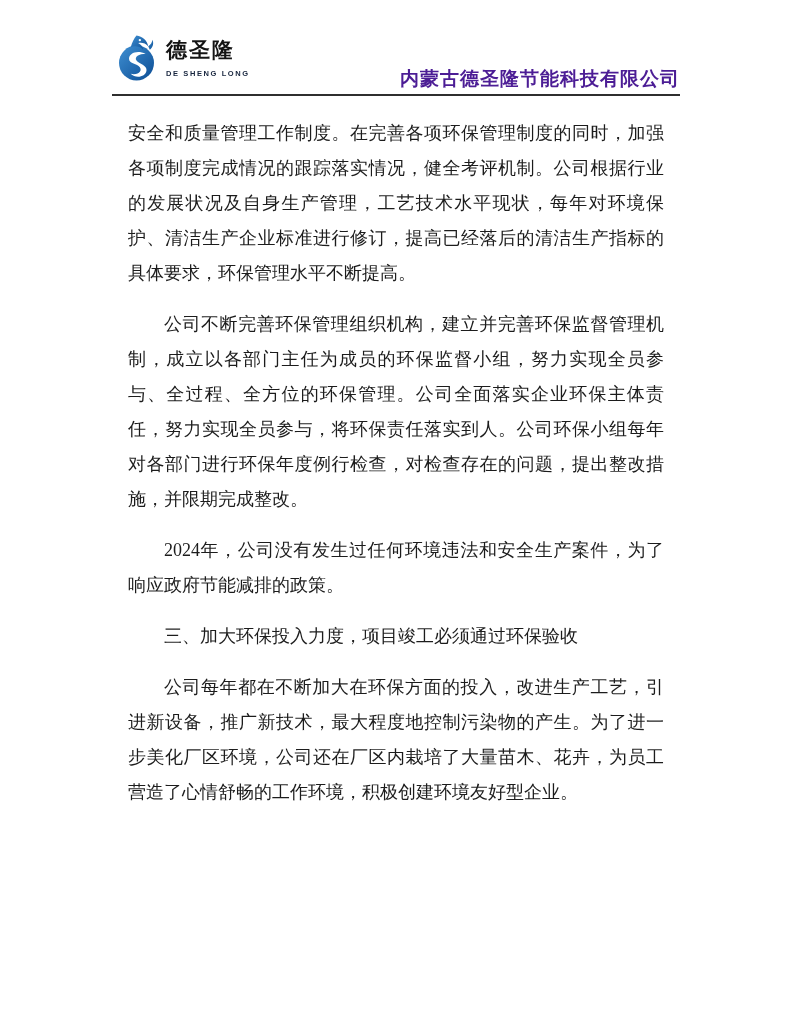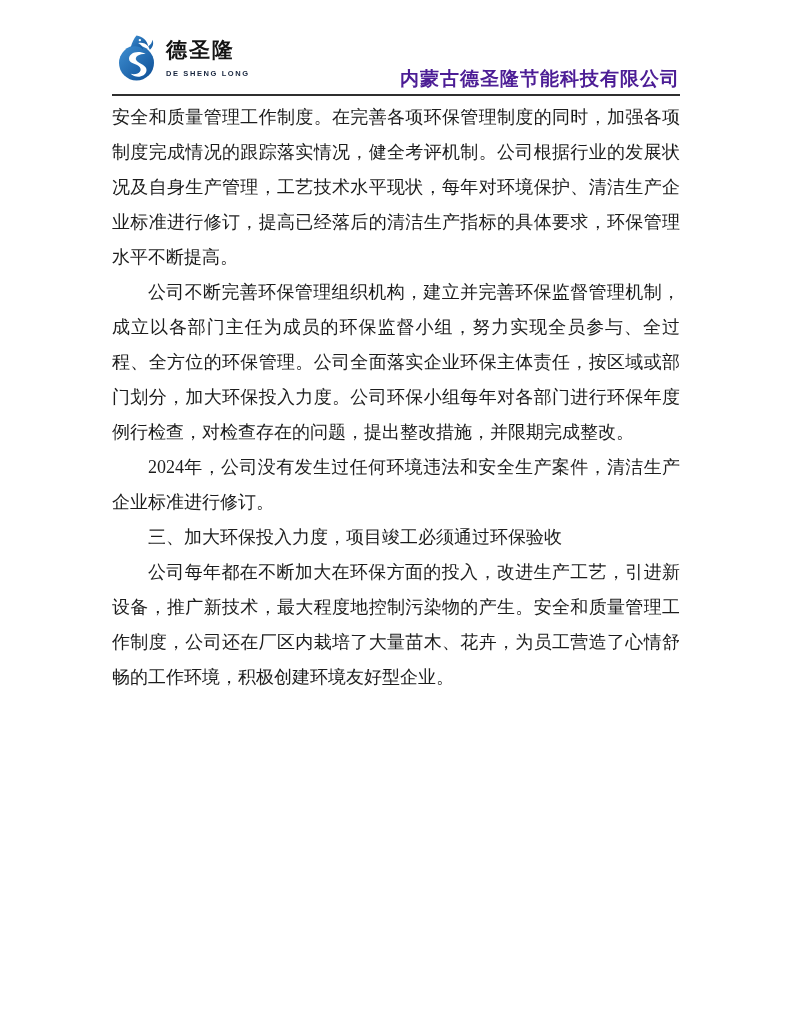--- a/index.html
+++ b/index.html
@@ -60,21 +60,21 @@
   
   .doc-body {
     position: absolute;
     left: 112px;
     top: 100px;
     width: 568px;
     font-size: 18px;
     line-height: 35px;
     text-align: justify;
   }
-  .para { margin: 0; }
+  .para { margin: 16px; }
   .para.indent { text-indent: 2em; }
   
   .footer {
     position: absolute;
     left: 0;
     top: 940px;
     width: 100%;
     text-align: center;
     font-size: 15px;
     color: #1c1c1c;
@@ -109,23 +109,23 @@
         <span class="brand-cn">德圣隆</span>
         <span class="brand-en">DE SHENG LONG</span>
       </div>
     </div>
 
     <div class="company-name">内蒙古德圣隆节能科技有限公司</div>
   </div>
 
   <div class="doc-body">
       <p class="para">安全和质量管理工作制度。在完善各项环保管理制度的同时，加强各项制度完成情况的跟踪落实情况，健全考评机制。公司根据行业的发展状况及自身生产管理，工艺技术水平现状，每年对环境保护、清洁生产企业标准进行修订，提高已经落后的清洁生产指标的具体要求，环保管理水平不断提高。</p>
-      <p class="para indent">公司不断完善环保管理组织机构，建立并完善环保监督管理机制，成立以各部门主任为成员的环保监督小组，努力实现全员参与、全过程、全方位的环保管理。公司全面落实企业环保主体责任，按区域或部门划分，加大环保投入力度。公司环保小组每年对各部门进行环保年度例行检查，对检查存在的问题，提出整改措施，并限期完成整改。</p>
-      <p class="para indent">2024年，公司没有发生过任何环境违法和安全生产案件，清洁生产企业标准进行修订。</p>
+      <p class="para indent">公司不断完善环保管理组织机构，建立并完善环保监督管理机制，成立以各部门主任为成员的环保监督小组，努力实现全员参与、全过程、全方位的环保管理。公司全面落实企业环保主体责任，努力实现全员参与，将环保责任落实到人。公司环保小组每年对各部门进行环保年度例行检查，对检查存在的问题，提出整改措施，并限期完成整改。</p>
+      <p class="para indent">2024年，公司没有发生过任何环境违法和安全生产案件，为了响应政府节能减排的政策。</p>
       <p class="para indent">三、加大环保投入力度，项目竣工必须通过环保验收</p>
-      <p class="para indent">公司每年都在不断加大在环保方面的投入，改进生产工艺，引进新设备，推广新技术，最大程度地控制污染物的产生。安全和质量管理工作制度，公司还在厂区内栽培了大量苗木、花卉，为员工营造了心情舒畅的工作环境，积极创建环境友好型企业。</p>
+      <p class="para indent">公司每年都在不断加大在环保方面的投入，改进生产工艺，引进新设备，推广新技术，最大程度地控制污染物的产生。为了进一步美化厂区环境，公司还在厂区内栽培了大量苗木、花卉，为员工营造了心情舒畅的工作环境，积极创建环境友好型企业。</p>
     </div>
 
   <div class="footer">
     <span>8</span>
   </div>
 
 </div>
 
 </body></html>

